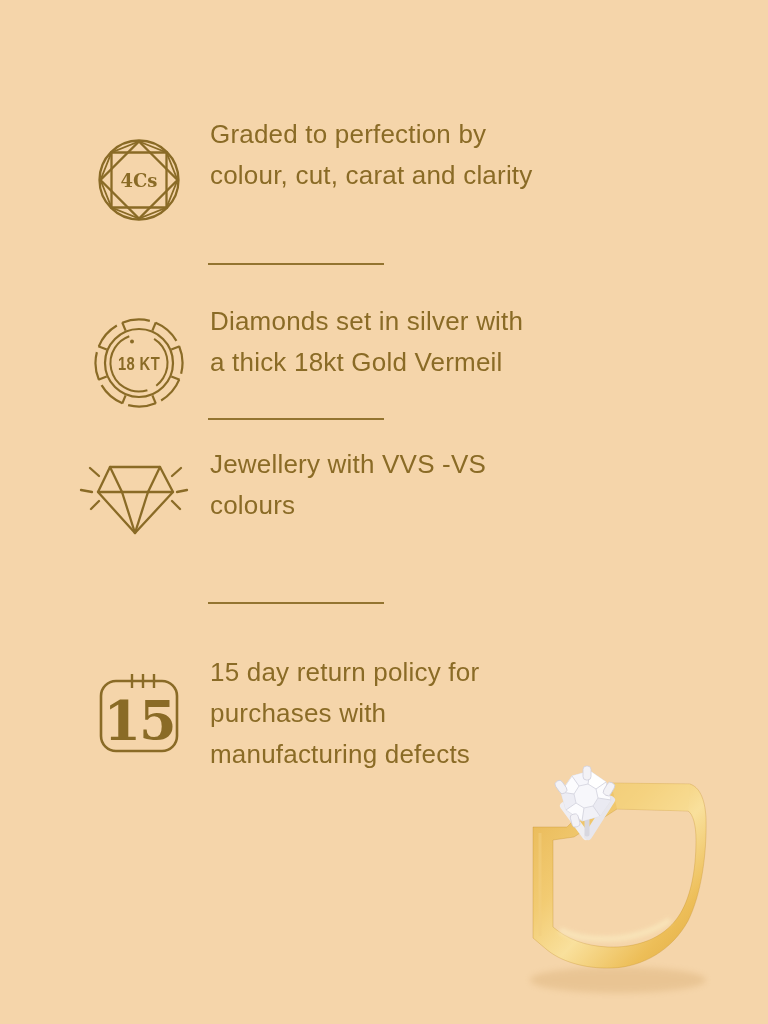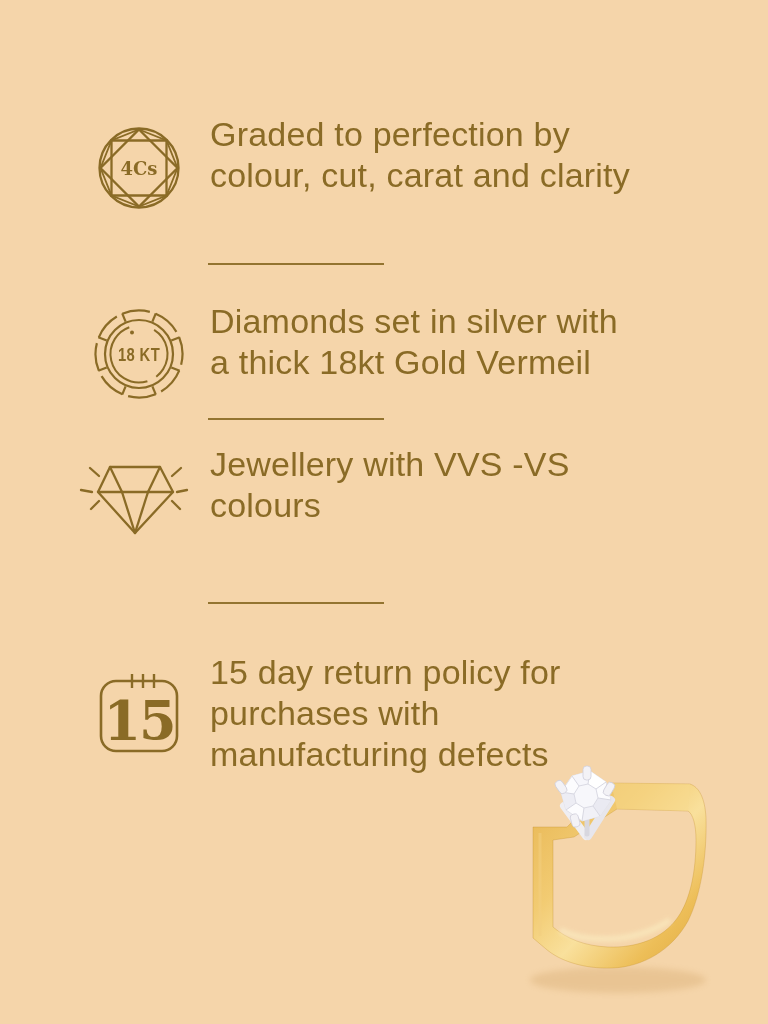--- a/index.html
+++ b/index.html
@@ -7,21 +7,21 @@
     position:relative;
     width:768px;height:1024px;
     background:#F5D5AA;
     overflow:hidden;
     font-family:"Liberation Sans", sans-serif;
   }
   .feature-text{
     position:absolute;
     left:210px;
     color:#8A6B26;
-    font-size:34px;
+    font-size:26px;
     letter-spacing:.2px;
     font-weight:400;
   }
   .feature-text .line{
     height:41px;
     line-height:41px;
     white-space:nowrap;
   }
   .feature-text .line.gap-top{}
   .divider{
@@ -33,36 +33,36 @@
     opacity:.92;
   }
   .icon-box{position:absolute;}
   svg text{user-select:none;}
 </style>
 </head>
 <body>
 
 <div class="page">
 
-  <div class="icon-box" style="left:97px;top:126px;width:84px;height:84px;">
+  <div class="icon-box" style="left:97px;top:138px;width:84px;height:84px;">
     <svg width="84" height="84" viewBox="-42 -42 84 84" fill="none" stroke="#8A6B26" stroke-width="2.3">
       <circle r="39.5"></circle>
       <polygon points="0,-38.5 38.5,0 0,38.5 -38.5,0"></polygon>
       <polygon points="-27.5,-27.5 27.5,-27.5 27.5,27.5 -27.5,27.5"></polygon>
       <polygon points="0,-38.5 27.5,-27.5 38.5,0 27.5,27.5 0,38.5 -27.5,27.5 -38.5,0 -27.5,-27.5" stroke-width="1.8"></polygon>
       <text x="0" y="6.5" text-anchor="middle" stroke="none" fill="#8A6B26" font-family="DejaVu Serif, serif" font-size="18" font-weight="bold">4Cs</text>
     </svg>
   </div>
   <div class="feature-text" style="top:114px;">
     <div class="line">Graded to perfection by</div>
     <div class="line">colour, cut, carat and clarity</div>
   </div>
   <div class="divider" style="top:263px;"></div>
 
-  <div class="icon-box" style="left:93px;top:308px;width:92px;height:92px;">
+  <div class="icon-box" style="left:93px;top:317px;width:92px;height:92px;">
     <svg width="92" height="92" viewBox="-46 -46 92 92" fill="none" stroke="#8A6B26" stroke-width="2.2">
       <circle r="43.5" stroke-dasharray="28 6.1" transform="rotate(22.5)"></circle>
       <g stroke-width="2.2">
         <line x1="32.3" y1="13.4" x2="40.7" y2="16.8"></line>
           <line x1="13.4" y1="32.3" x2="16.8" y2="40.7"></line>
         <line x1="-13.4" y1="32.3" x2="-16.8" y2="40.7"></line>
           <line x1="-32.3" y1="13.4" x2="-40.7" y2="16.8"></line>
         <line x1="-32.3" y1="-13.4" x2="-40.7" y2="-16.8"></line>
           <line x1="-13.4" y1="-32.3" x2="-16.8" y2="-40.7"></line>
         <line x1="13.4" y1="-32.3" x2="16.8" y2="-40.7"></line>

